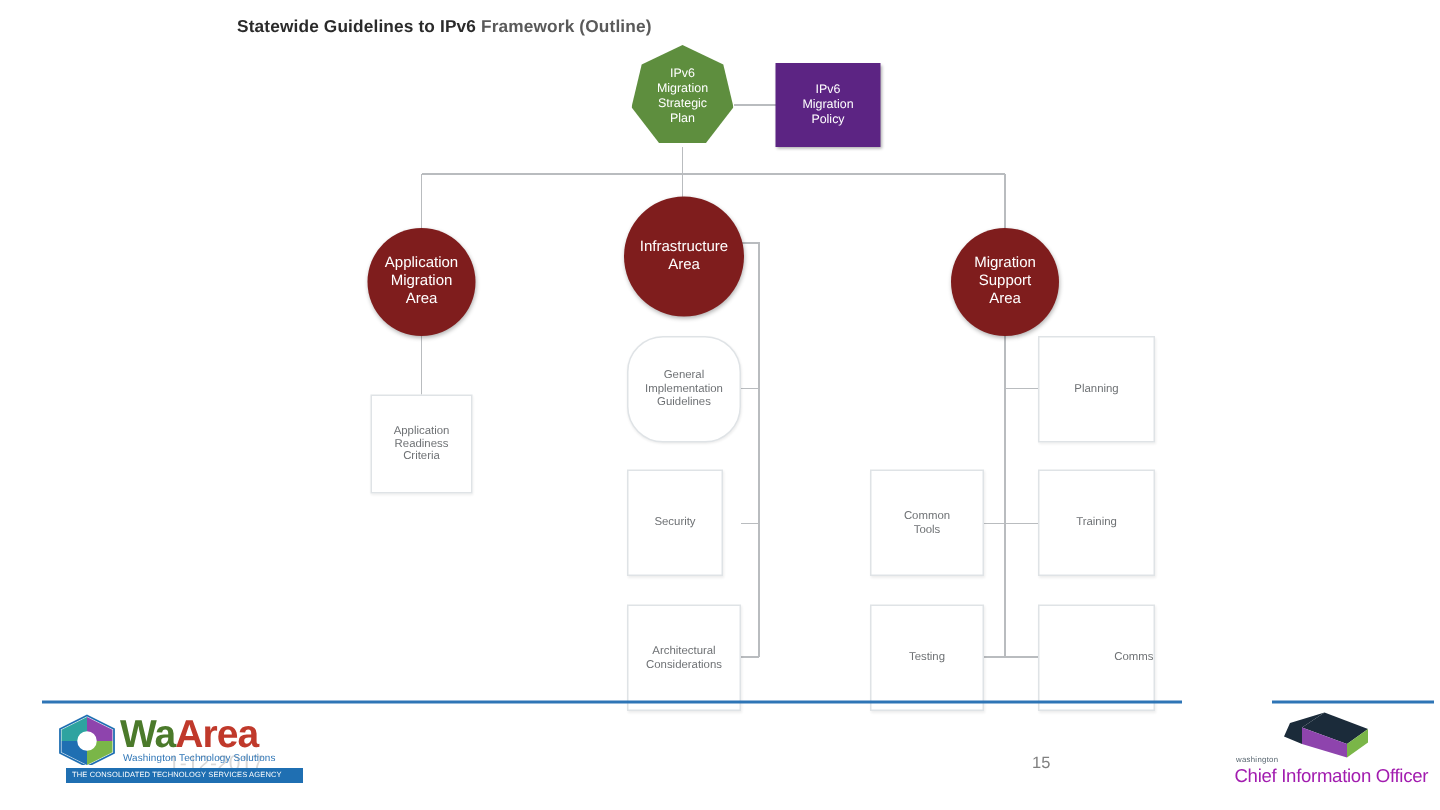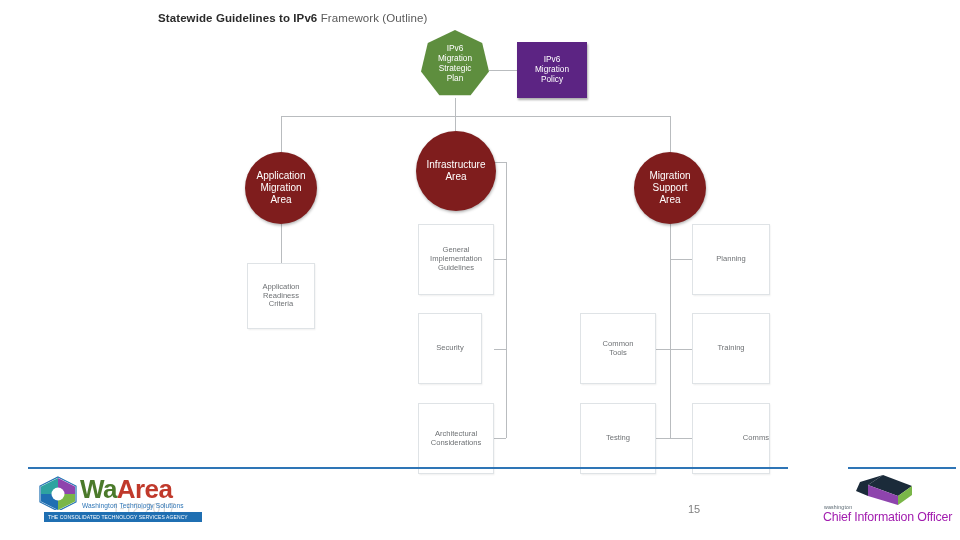--- a/index.html
+++ b/index.html
@@ -22,21 +22,21 @@
   
   #title {
     position: absolute;
     left: 158px; top: 12px;
     font-size: 11.5px;
     letter-spacing: .1px;
     color: #3a3a3a;
     white-space: nowrap;
   }
   #title .strong { font-weight: bold; color: #2b2b2b; }
-  #title .light  { font-weight: normal; color: #5a5a5a; }
+  #title .light  { font-weight: bold; color: #5a5a5a; }
 
   
   #connectors {
     position: absolute;
     left: 0; top: 0;
     width: 960px; height: 540px;
     pointer-events: none;
   }
 
   
@@ -243,21 +243,21 @@
 Support
 Area</span>
   </div>
 
   <div class="node node-box" style="left:247px; top:263px; width:68px; height:66px;">
     <span class="lbl">Application
 Readiness
 Criteria</span>
   </div>
 
-  <div class="node node-box" style="left:418px; top:224px; width:76px; height:71px;">
+  <div class="node node-box" style="left:418px; top:224px; width:76px; height:71px;border-radius:24px;">
     <span class="lbl">General
 Implementation
 Guidelines</span>
   </div>
 
   <div class="node node-box" style="left:418px; top:313px; width:64px; height:71px;">
     <span class="lbl">Security</span>
   </div>
 
   <div class="node node-box" style="left:418px; top:403px; width:76px; height:71px;">

